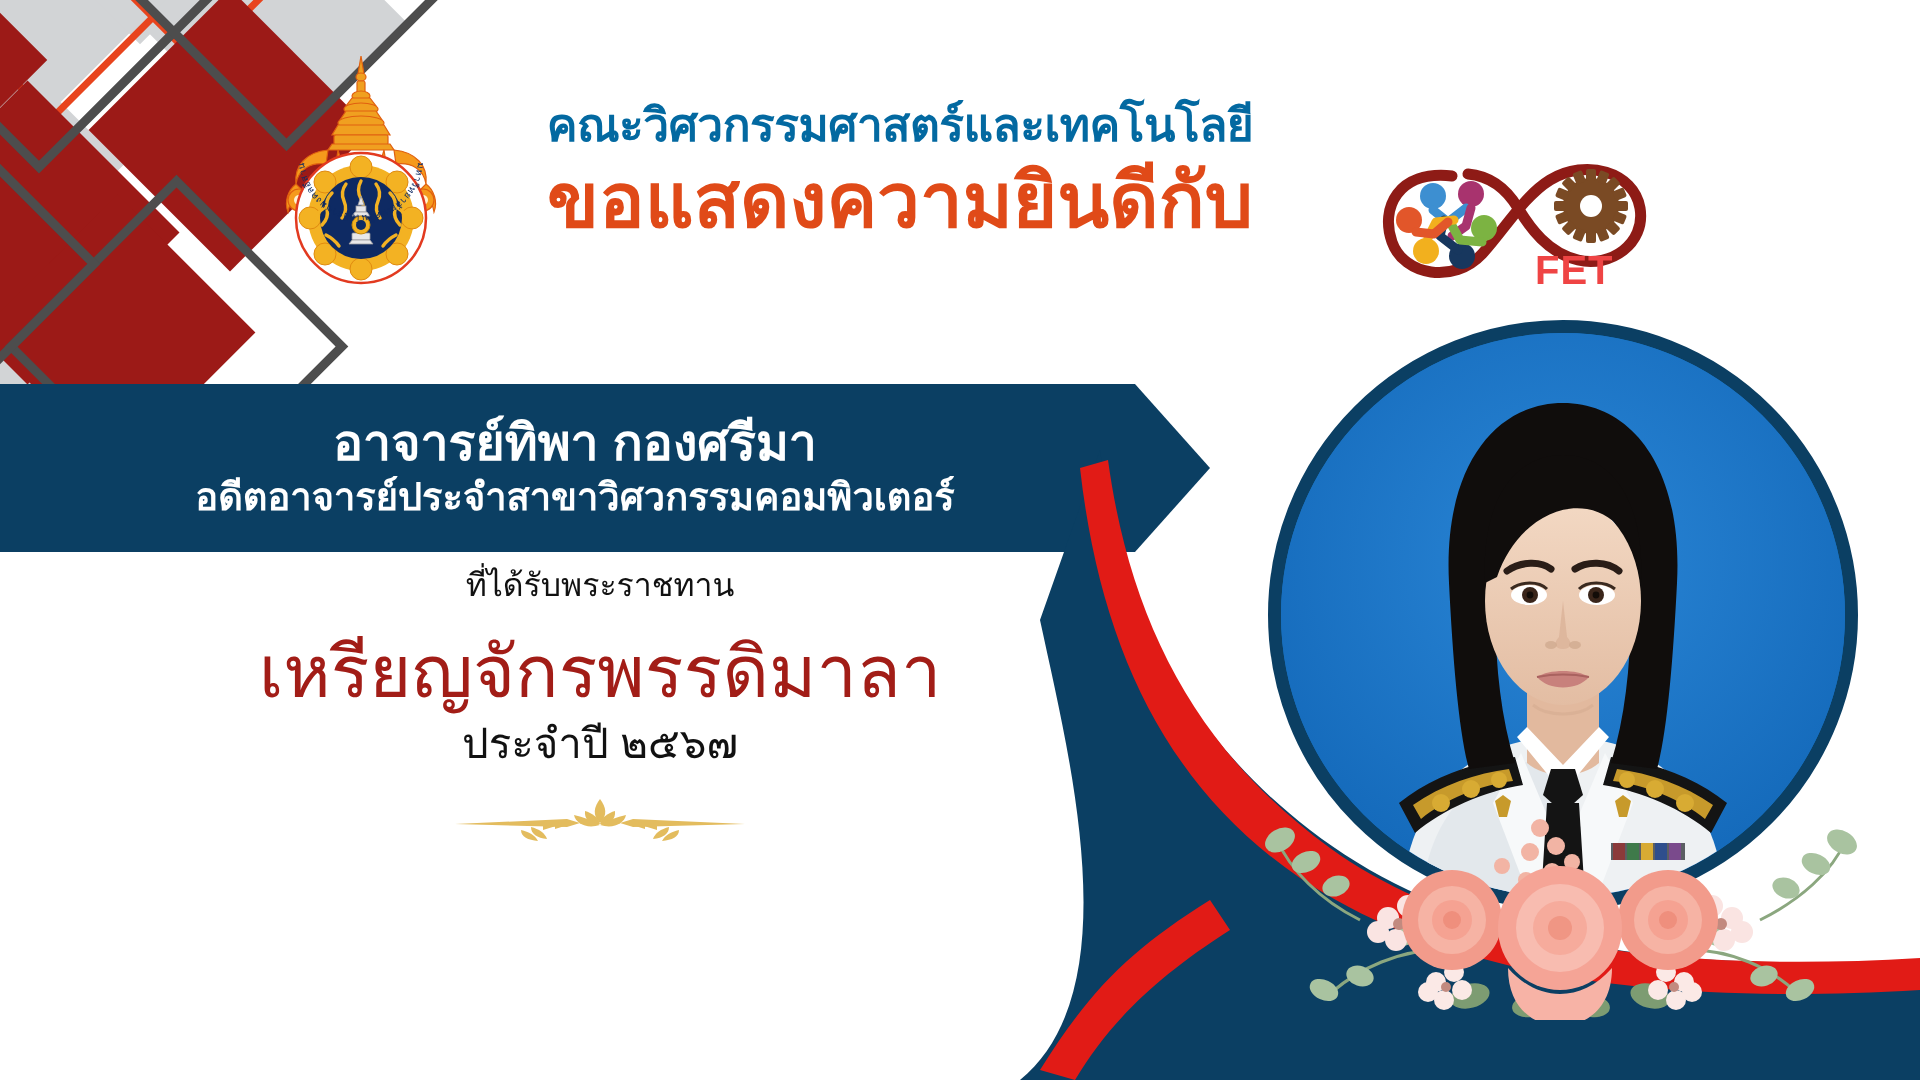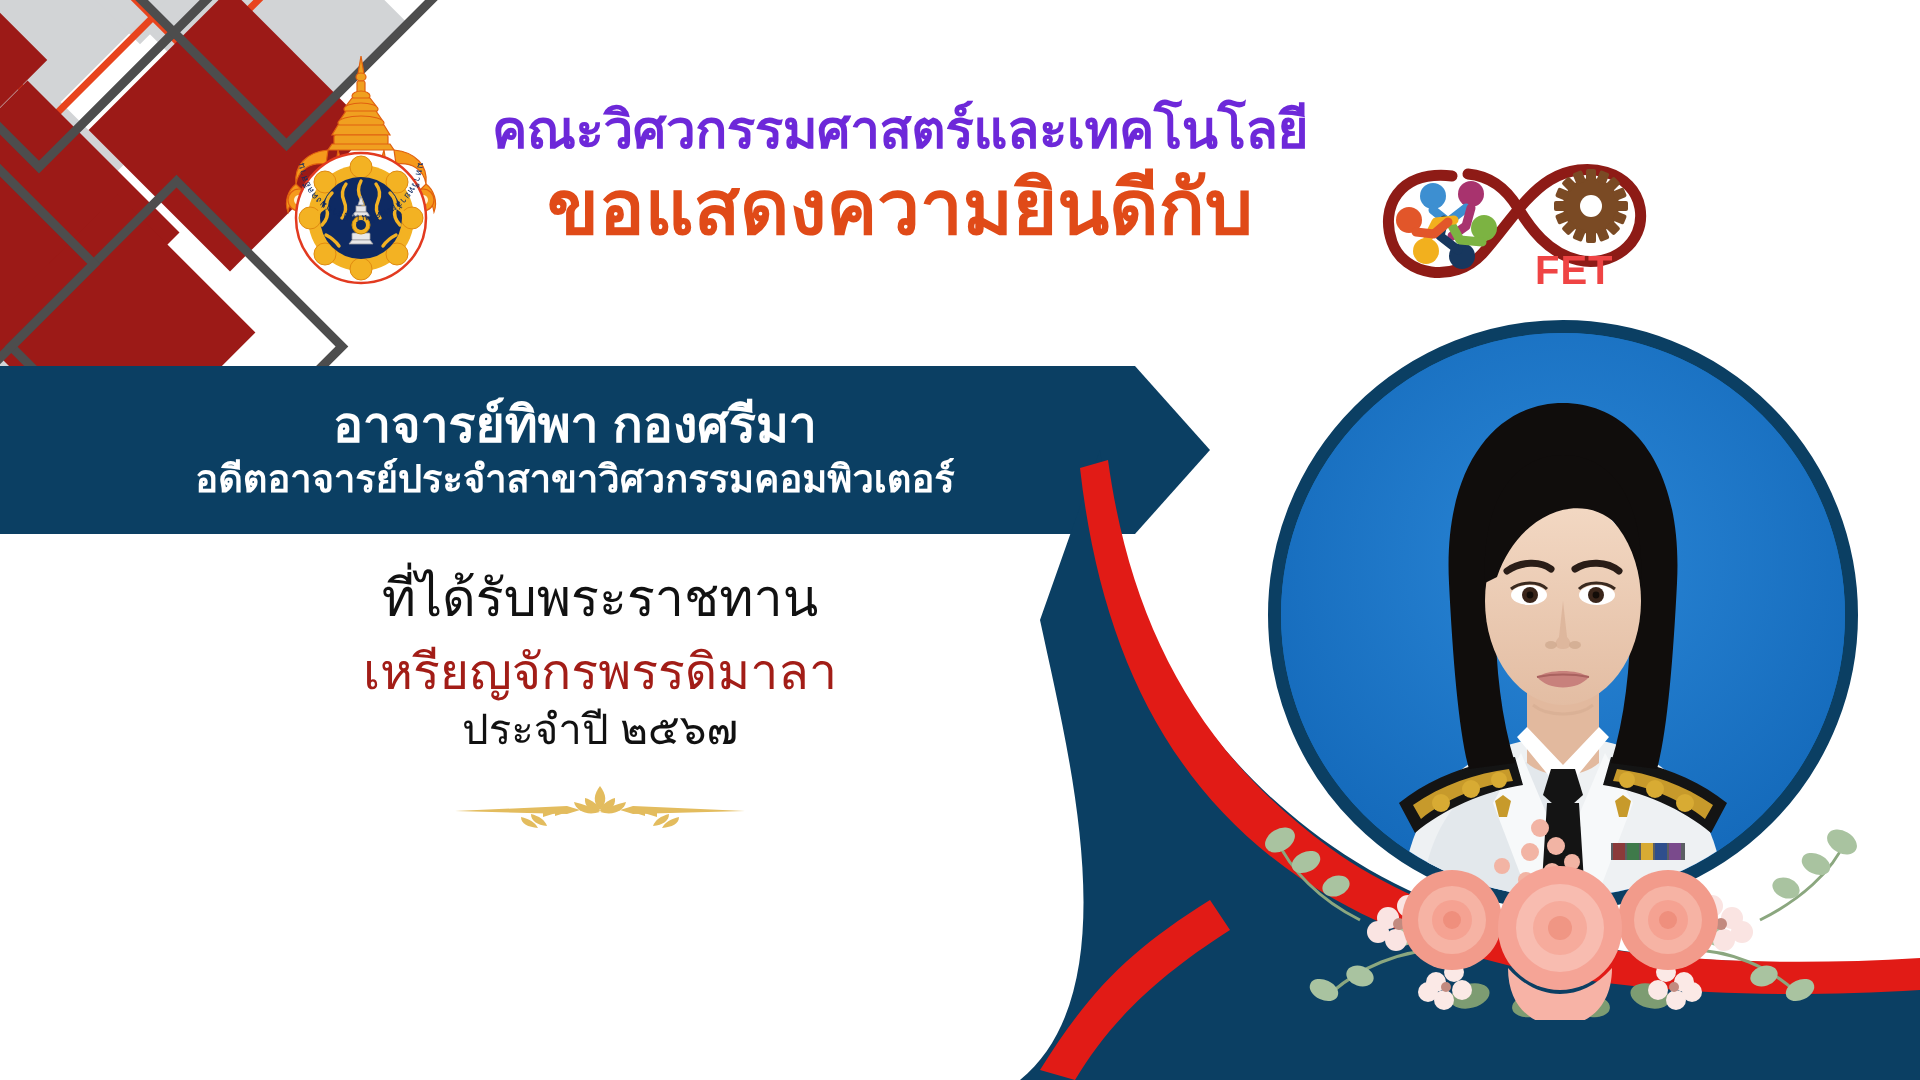--- a/index.html
+++ b/index.html
@@ -43,23 +43,23 @@
   }
 
   
   .header-text {
     position: absolute;
     left: 430px; top: 100px;
     width: 940px;
     text-align: center;
   }
   .head-line1 {
-    font-size: 53px;
+    font-size: 46px;
     font-weight: bold;
-    color: #6d28d9;
+    color: #0369a1;
     letter-spacing: -0.5px;
     line-height: 1.12;
     white-space: nowrap;
   }
   .head-line2 {
     font-size: 76px;
     font-weight: bold;
     color: #e04a18;
     line-height: 1.15;
     margin-top: 5px;
@@ -77,21 +77,21 @@
     left: 1535px; top: 248px;
     font-size: 40px;
     font-weight: bold;
     color: #ef4444;
     letter-spacing: 1px;
   }
 
   
   .name-banner {
     position: absolute;
-    left: 0; top: 366px;
+    left: 0; top: 384px;
     width: 1210px; height: 168px;
     background: #0b3f63;
     clip-path: polygon(0 0, 1135px 0, 1210px 84px, 1135px 168px, 0 168px);
     display: flex;
     flex-direction: column;
     align-items: center;
     justify-content: center;
   }
   .banner-name {
     font-size: 50px;
@@ -112,29 +112,29 @@
   }
 
   
   .award-block {
     position: absolute;
     left: 60px; top: 565px;
     width: 1080px;
     text-align: center;
   }
   .award-pre {
-    font-size: 52px;
+    font-size: 32px;
     color: #111111;
     line-height: 1.3;
   }
   .award-name {
-    font-size: 50px;
+    font-size: 72px;
     color: #a21d17;
     line-height: 1.25;
-    margin-top: 8px;
+    margin-top: 20px;
     white-space: nowrap;
   }
   .award-year {
     font-size: 42px;
     color: #111111;
     line-height: 1.3;
   }
   .ornament {
     margin: 18px auto 0;
     width: 330px; height: 56px;

